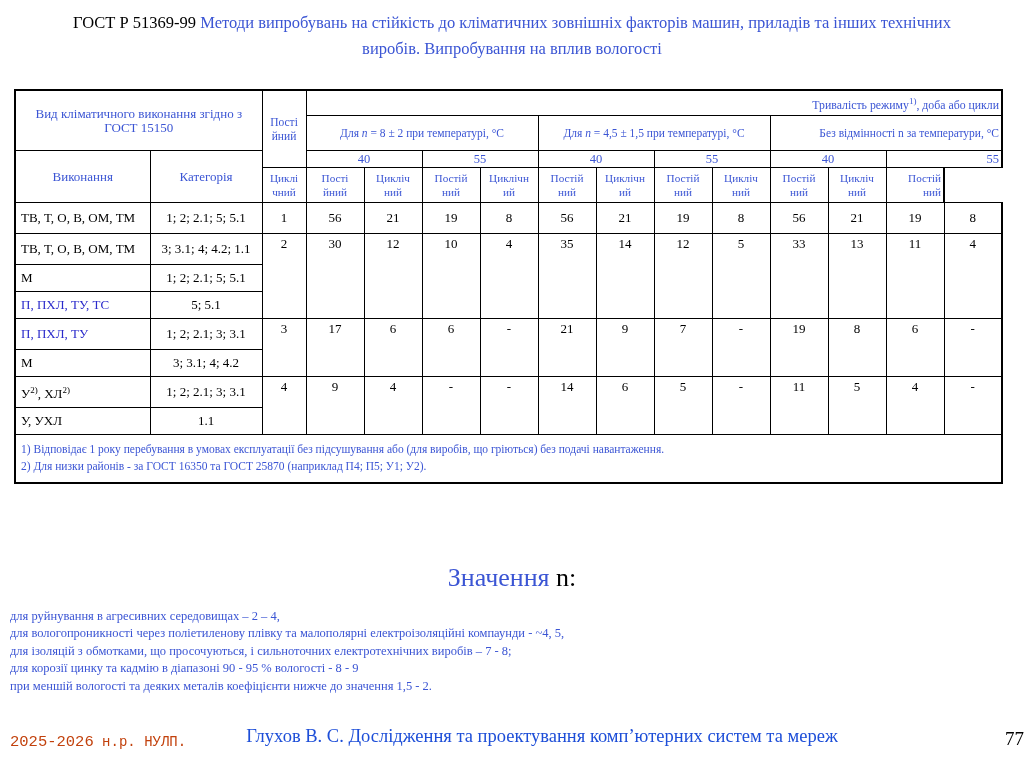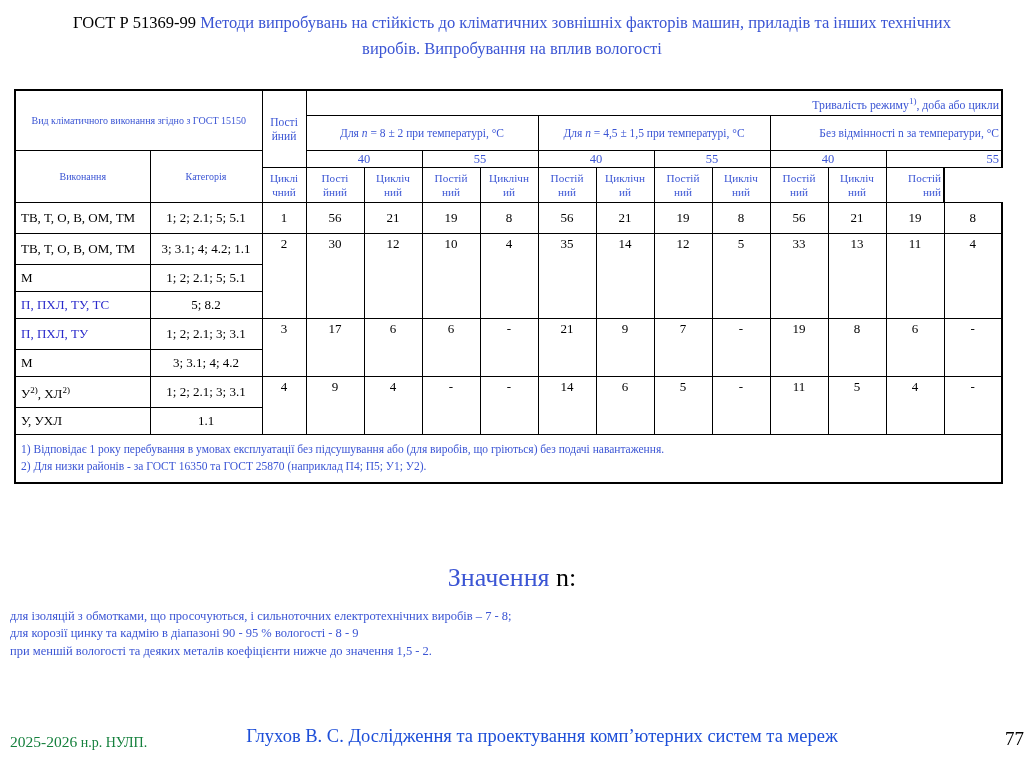--- a/index.html
+++ b/index.html
@@ -49,21 +49,21 @@
     text-align: center;
     vertical-align: middle;
     font-weight: normal;
     line-height: 14px;
   }
   #spec-table .outer-top    { border-top-width: 2px; }
   #spec-table .outer-left   { border-left-width: 2px; }
   #spec-table .outer-right  { border-right-width: 2px; text-align: right; }
   #spec-table .outer-bottom { border-bottom-width: 2px; }
 
-  .hdr-main       { font-size: 10px; }
+  .hdr-main       { font-size: 13px; }
   .hdr-duration   { font-size: 11.8px; }
   .hdr-temp       { font-size: 11.5px; }
   .hdr-temp i     { font-style: italic; }
   .hdr-degnum     { font-size: 12.5px; }
   .hdr-cyc        { font-size: 11.2px; line-height: 13px; }
   .hdr-post-thin  { font-size: 11.5px; line-height: 14px; }
 
   
   #spec-table td.body-cell {
     color: #000000;
@@ -117,21 +117,22 @@
     font-size: 12.5px;
     line-height: 17.4px;
   }
 
   
   #footer-left {
     position: absolute;
     left: 10px;
     top: 733px;
     font-size: 14px;
-    color: #15803d;
+    color: #c2410c;
+    font-family: Liberation Mono, monospace;
   }
   #footer-left .yr { font-size: 15.5px; }
   #footer-center {
     position: absolute;
     left: 0;
     top: 726px;
     width: 1024px;
     text-align: center;
     font-size: 18.5px;
     color: #1d4ed8;
@@ -244,21 +245,21 @@
       <td class="body-cell num tall" rowspan="3">13</td>
       <td class="body-cell num tall" rowspan="3">11</td>
       <td class="body-cell num tall outer-right" rowspan="3">4</td>
     </tr>
     <tr>
       <td class="body-cell exec outer-left" style="height:24px">М</td>
       <td class="body-cell num">1; 2; 2.1; 5; 5.1</td>
     </tr>
     <tr>
       <td class="body-cell exec blue outer-left" style="height:24px">П, ПХЛ, ТУ, ТС</td>
-      <td class="body-cell num">5; 8.2</td>
+      <td class="body-cell num">5; 5.1</td>
     </tr>
 
     <tr>
       <td class="body-cell exec blue outer-left" style="height:28px">П, ПХЛ, ТУ</td>
       <td class="body-cell num">1; 2; 2.1; 3; 3.1</td>
       <td class="body-cell num tall" rowspan="2">3</td>
       <td class="body-cell num tall" rowspan="2">17</td>
       <td class="body-cell num tall" rowspan="2">6</td>
       <td class="body-cell num tall" rowspan="2">6</td>
       <td class="body-cell num tall" rowspan="2">-</td>
@@ -305,20 +306,22 @@
       </td>
     </tr>
   </tbody>
 </table>
 
 <div id="n-heading">
   <span>Значення </span><span class="n-latin">n:</span>
 </div>
 
 <div id="n-list">
+  <div>для руйнування в агресивних середовищах – 2 – 4,</div>
+  <div>для вологопроникності через поліетиленову плівку та малополярні електроізоляційні компаунди - ~4, 5,</div>
   <div>для ізоляцій з обмотками, що просочуються, і сильноточних електротехнічних виробів – 7 - 8;</div>
   <div>для корозії цинку та кадмію в діапазоні 90 - 95 % вологості - 8 - 9</div>
   <div>при меншій вологості та деяких металів коефіцієнти нижче до значення 1,5 - 2.</div>
 </div>
 
 <div id="footer-left">
   <span class="yr">2025-2026</span><span> н.р. НУЛП.</span>
 </div>
 <div id="footer-center">Глухов В. С. Дослідження та проектування комп’ютерних систем та мереж</div>
 <div id="footer-page">77</div>

